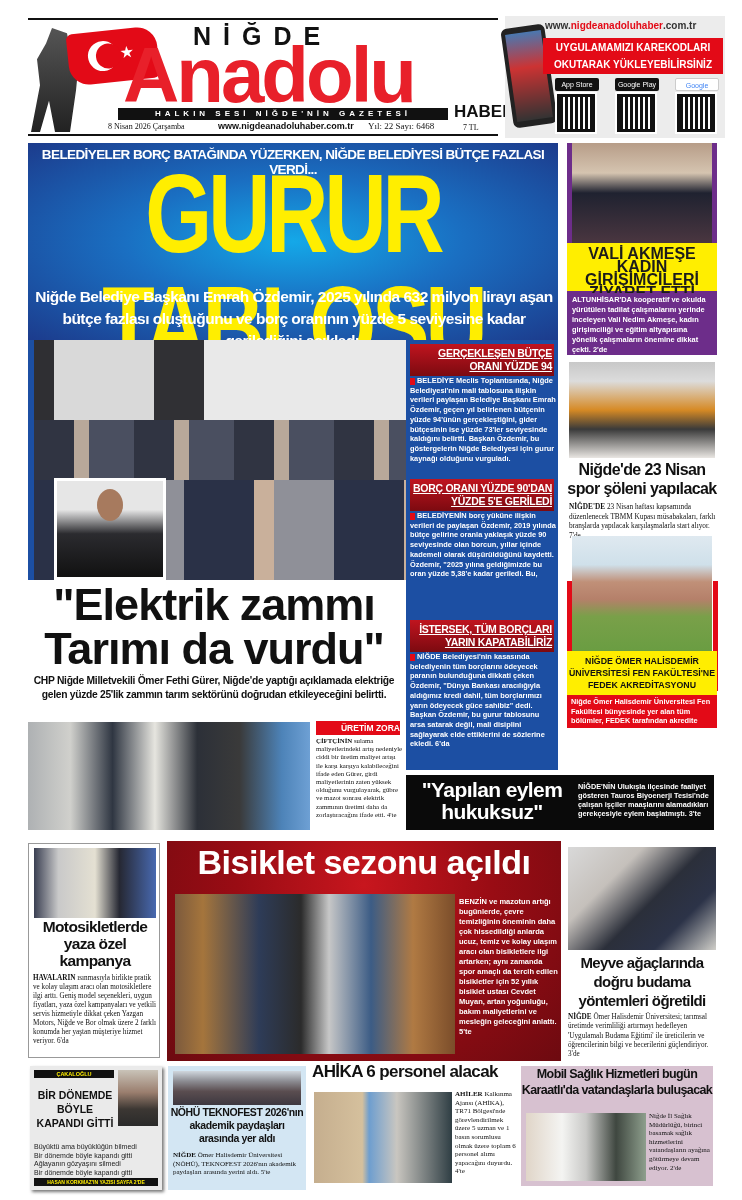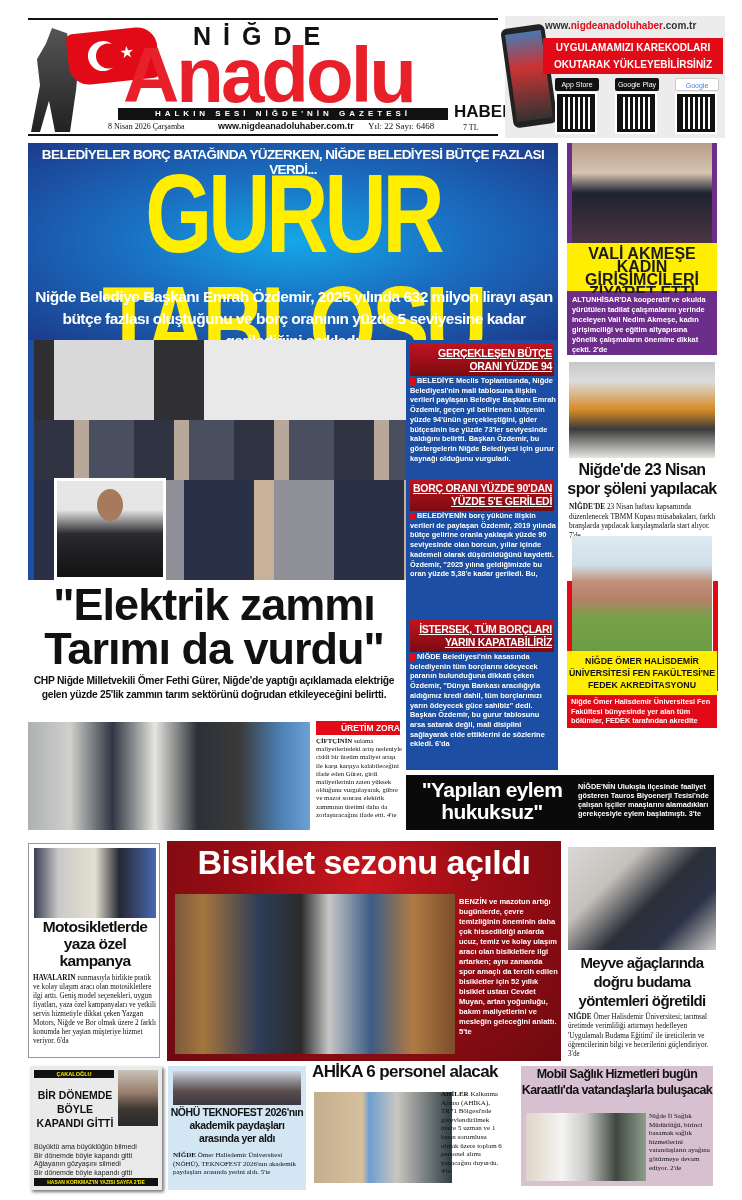--- a/index.html
+++ b/index.html
@@ -93,21 +93,21 @@
 #kose .ph{position:absolute;left:88px;top:4px;width:40px;height:56px;background:linear-gradient(180deg,#c9c3b8 0,#9a7e6e 40%,#3c3733 70%,#2a2a2a 100%)}
 #kose .p{position:absolute;left:4px;top:77px;width:126px;font-size:7px;line-height:8.5px;color:#222}
 #kose .f{position:absolute;left:4px;top:112px;width:124px;height:8px;background:#111;color:#ffee00;font-size:5px;text-align:center;line-height:8px;font-weight:bold}
 #tekno{left:168px;top:1066px;width:138px;height:124px;background:#d3e6f3}
 #tekno .ph{position:absolute;left:5px;top:5px;width:128px;height:34px;background:linear-gradient(180deg,#cfd6dd 0,#8c8c92 30%,#5a4d50 60%,#3d3840 100%)}
 #tekno .h{position:absolute;left:2px;top:40px;width:134px;text-align:center;font-size:10.5px;font-weight:bold;line-height:13px;letter-spacing:-0.4px}
 #tekno .t{position:absolute;left:5px;top:85px;width:130px;font-size:7px;line-height:8.6px;font-family:"Liberation Serif",serif}
 #ahika{left:312px;top:1062px;width:206px;height:130px}
 #ahika .h{position:absolute;left:0;top:0;width:206px;font-size:17px;font-weight:bold;letter-spacing:-0.6px}
 #ahika .ph{position:absolute;left:2px;top:30px;width:138px;height:91px;background:linear-gradient(90deg,#c5ae8e 0,#d5c09d 35%,#6e9ecf 40%,#c9c6c0 60%,#2f3e44 100%)}
-#ahika .t{position:absolute;left:129px;top:28px;width:64px;font-size:7px;line-height:8.6px;font-family:"Liberation Serif",serif}
+#ahika .t{position:absolute;left:143px;top:28px;width:64px;font-size:7px;line-height:8.6px;font-family:"Liberation Serif",serif}
 #mobil{left:521px;top:1066px;width:192px;height:120px;background:#d7c1d0}
 #mobil .h{position:absolute;left:0;top:0;width:192px;text-align:center;font-size:12.5px;font-weight:bold;line-height:16px;letter-spacing:-0.6px}
 #mobil .ph{position:absolute;left:5px;top:47px;width:120px;height:68px;background:linear-gradient(90deg,#e0d5c8 0,#f4f4f2 30%,#c9c9c7 50%,#3f4740 75%,#8e9f8d 100%)}
 #mobil .t{position:absolute;left:128px;top:46px;width:62px;font-size:7px;line-height:8.6px;font-family:"Liberation Serif",serif}
 </style>
 </head>
 <body>
 
 <div id="mast" class="abs">
   <div class="topline"></div>

